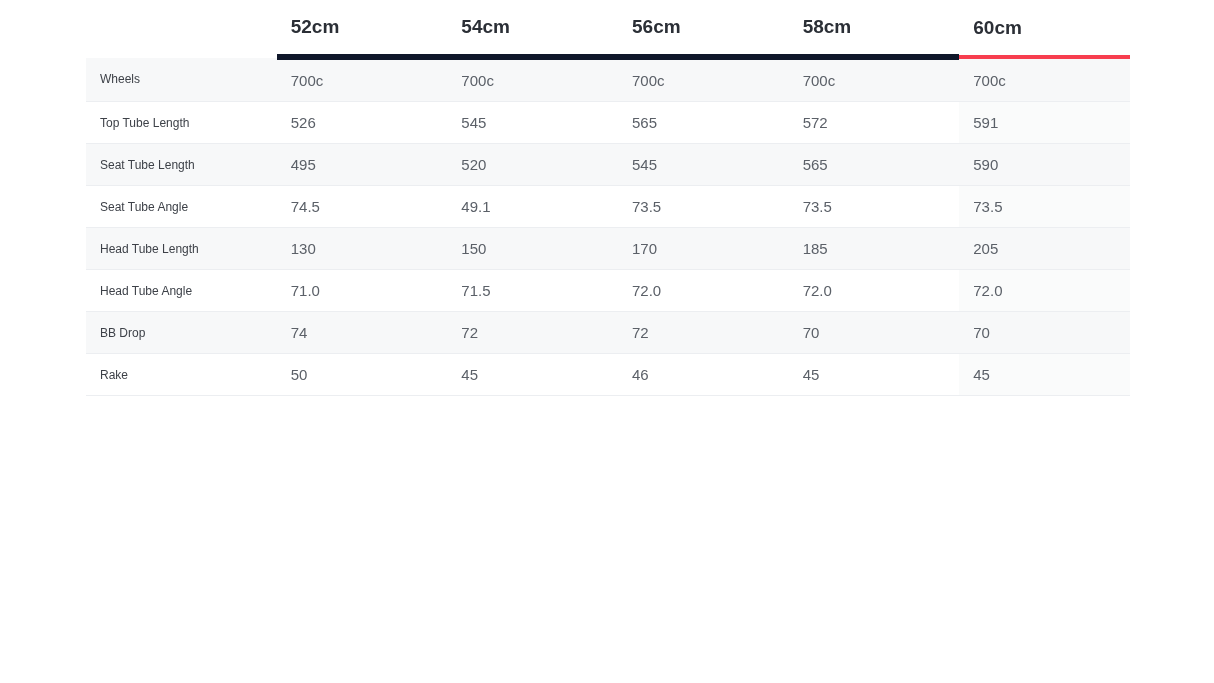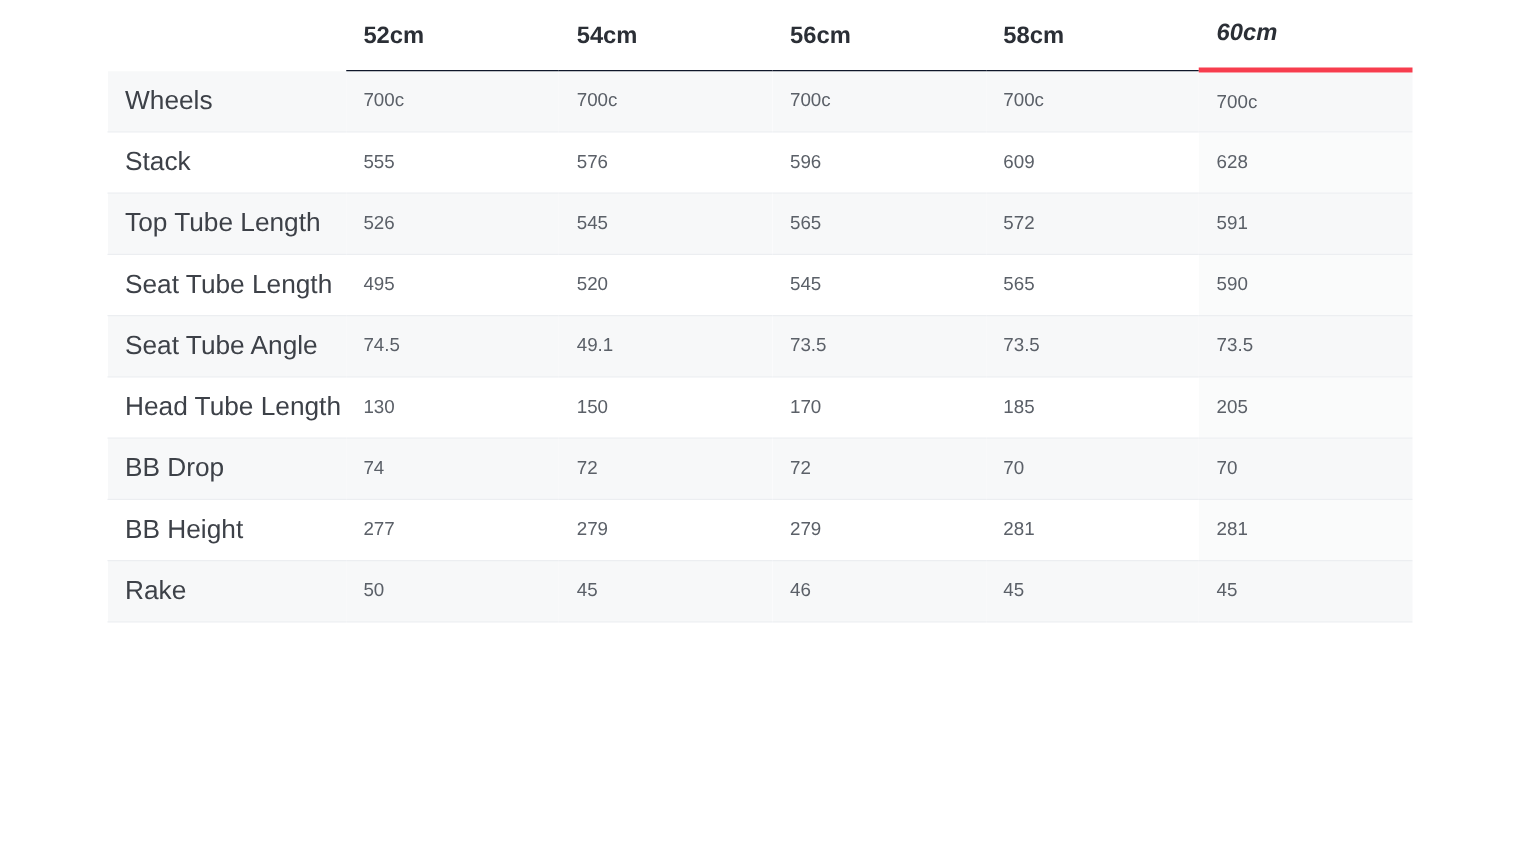--- a/index.html
+++ b/index.html
@@ -24,44 +24,43 @@
   }
   table.geo-table col.label-col { width: 190px; }
   table.geo-table col.size-col { width: 170px; }
 
   thead th {
     text-align: left;
     font-size: 19px;
     font-weight: bold;
     color: #2b2f36;
     padding: 16px 0 16px 14px;
-    border-bottom: 1px solid #0f172a;
+    border-bottom: 6px solid #0f172a;
     vertical-align: bottom;
     background: #ffffff;
   }
   thead th.corner {
     border-bottom: 1px solid #ffffff;
   }
   thead th.active {
     border-bottom: 4px solid #f73d4e;
-    font-style: italic;
   }
 
   tbody td {
     font-size: 15px;
     color: #5b6068;
     padding: 12px 0 12px 14px;
     border-bottom: 1px solid #eceef1;
     white-space: nowrap;
     overflow: hidden;
     text-overflow: ellipsis;
   }
   tbody td.row-label {
     color: #3d4148;
-    font-size: 21px;
+    font-size: 12px;
   }
   tbody tr:nth-child(odd) td {
     background: #f7f8f9;
   }
   tbody tr:nth-child(even) td {
     background: #ffffff;
   }
   tbody td.col-active {
     background: #f3f4f6;
   }
@@ -95,28 +94,20 @@
     <tbody>
         <tr>
           <td class="row-label">Wheels</td>
           <td>700c</td>
           <td>700c</td>
           <td>700c</td>
           <td>700c</td>
           <td class="col-active">700c</td>
         </tr>
         <tr>
-          <td class="row-label">Stack</td>
-          <td>555</td>
-          <td>576</td>
-          <td>596</td>
-          <td>609</td>
-          <td class="col-active">628</td>
-        </tr>
-        <tr>
           <td class="row-label">Top Tube Length</td>
           <td>526</td>
           <td>545</td>
           <td>565</td>
           <td>572</td>
           <td class="col-active">591</td>
         </tr>
         <tr>
           <td class="row-label">Seat Tube Length</td>
           <td>495</td>
@@ -135,34 +126,34 @@
         </tr>
         <tr>
           <td class="row-label">Head Tube Length</td>
           <td>130</td>
           <td>150</td>
           <td>170</td>
           <td>185</td>
           <td class="col-active">205</td>
         </tr>
         <tr>
+          <td class="row-label">Head Tube Angle</td>
+          <td>71.0</td>
+          <td>71.5</td>
+          <td>72.0</td>
+          <td>72.0</td>
+          <td class="col-active">72.0</td>
+        </tr>
+        <tr>
           <td class="row-label">BB Drop</td>
           <td>74</td>
           <td>72</td>
           <td>72</td>
           <td>70</td>
           <td class="col-active">70</td>
-        </tr>
-        <tr>
-          <td class="row-label">BB Height</td>
-          <td>277</td>
-          <td>279</td>
-          <td>279</td>
-          <td>281</td>
-          <td class="col-active">281</td>
         </tr>
         <tr>
           <td class="row-label">Rake</td>
           <td>50</td>
           <td>45</td>
           <td>46</td>
           <td>45</td>
           <td class="col-active">45</td>
         </tr>
       </tbody>

